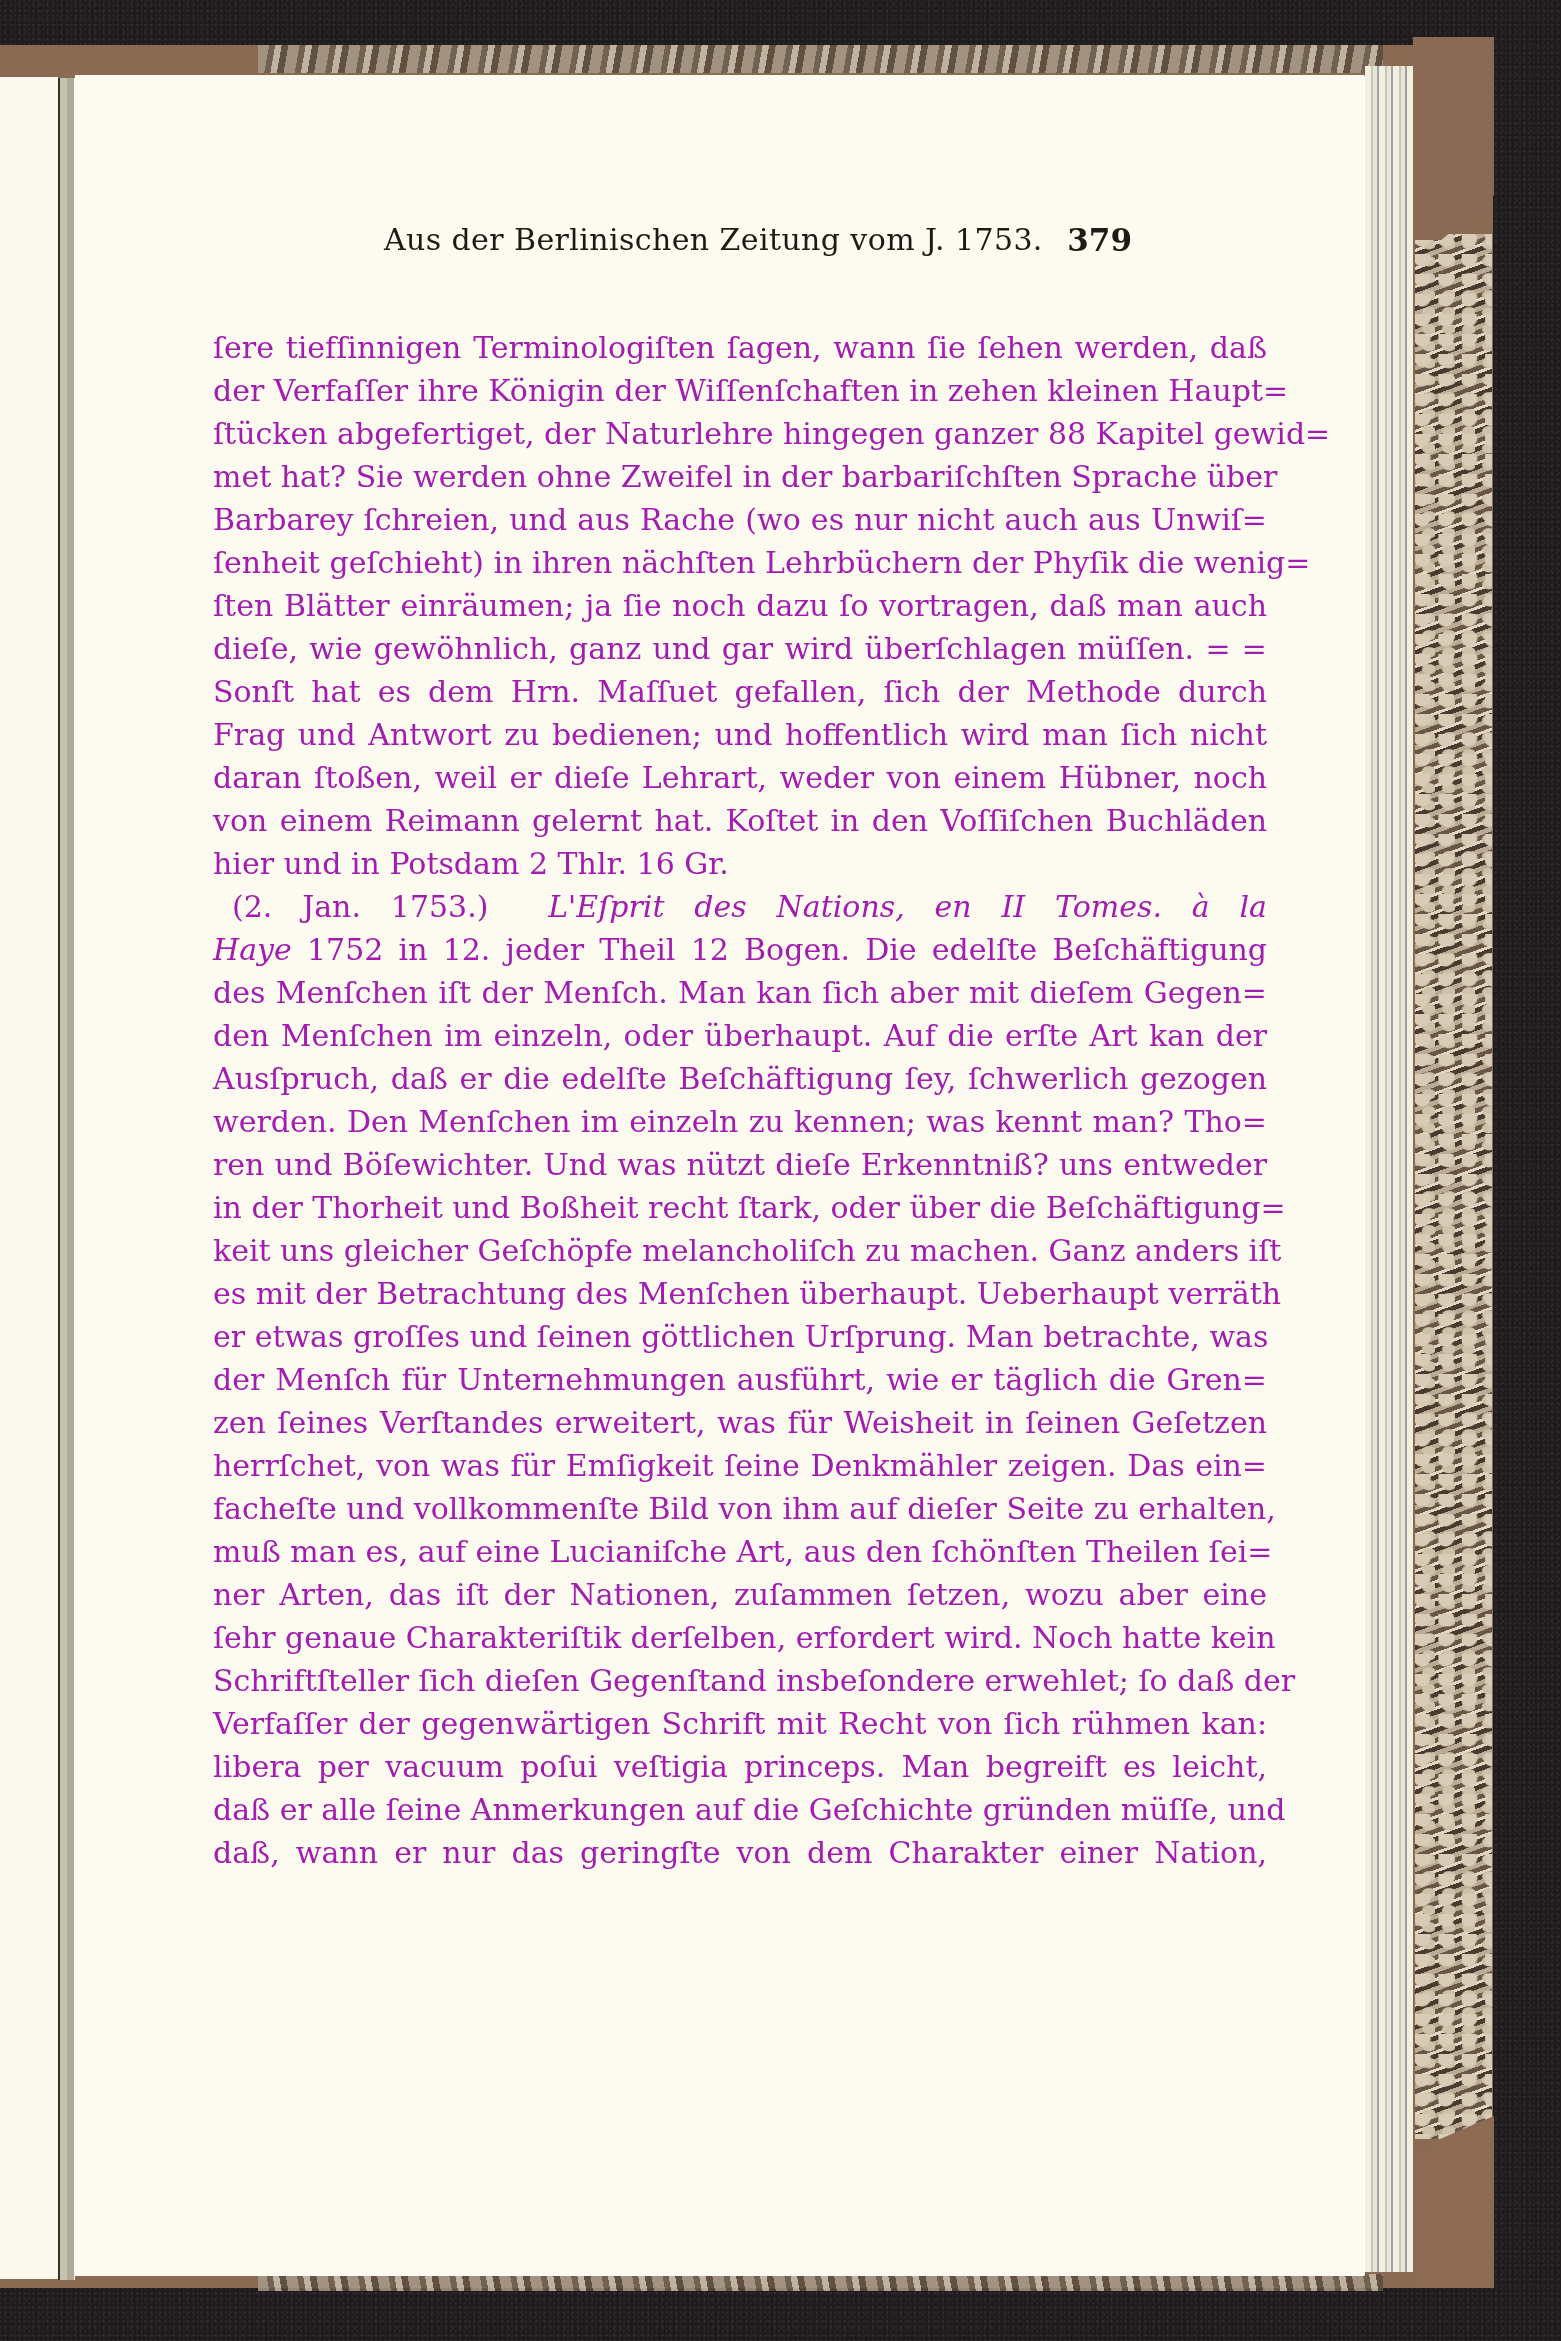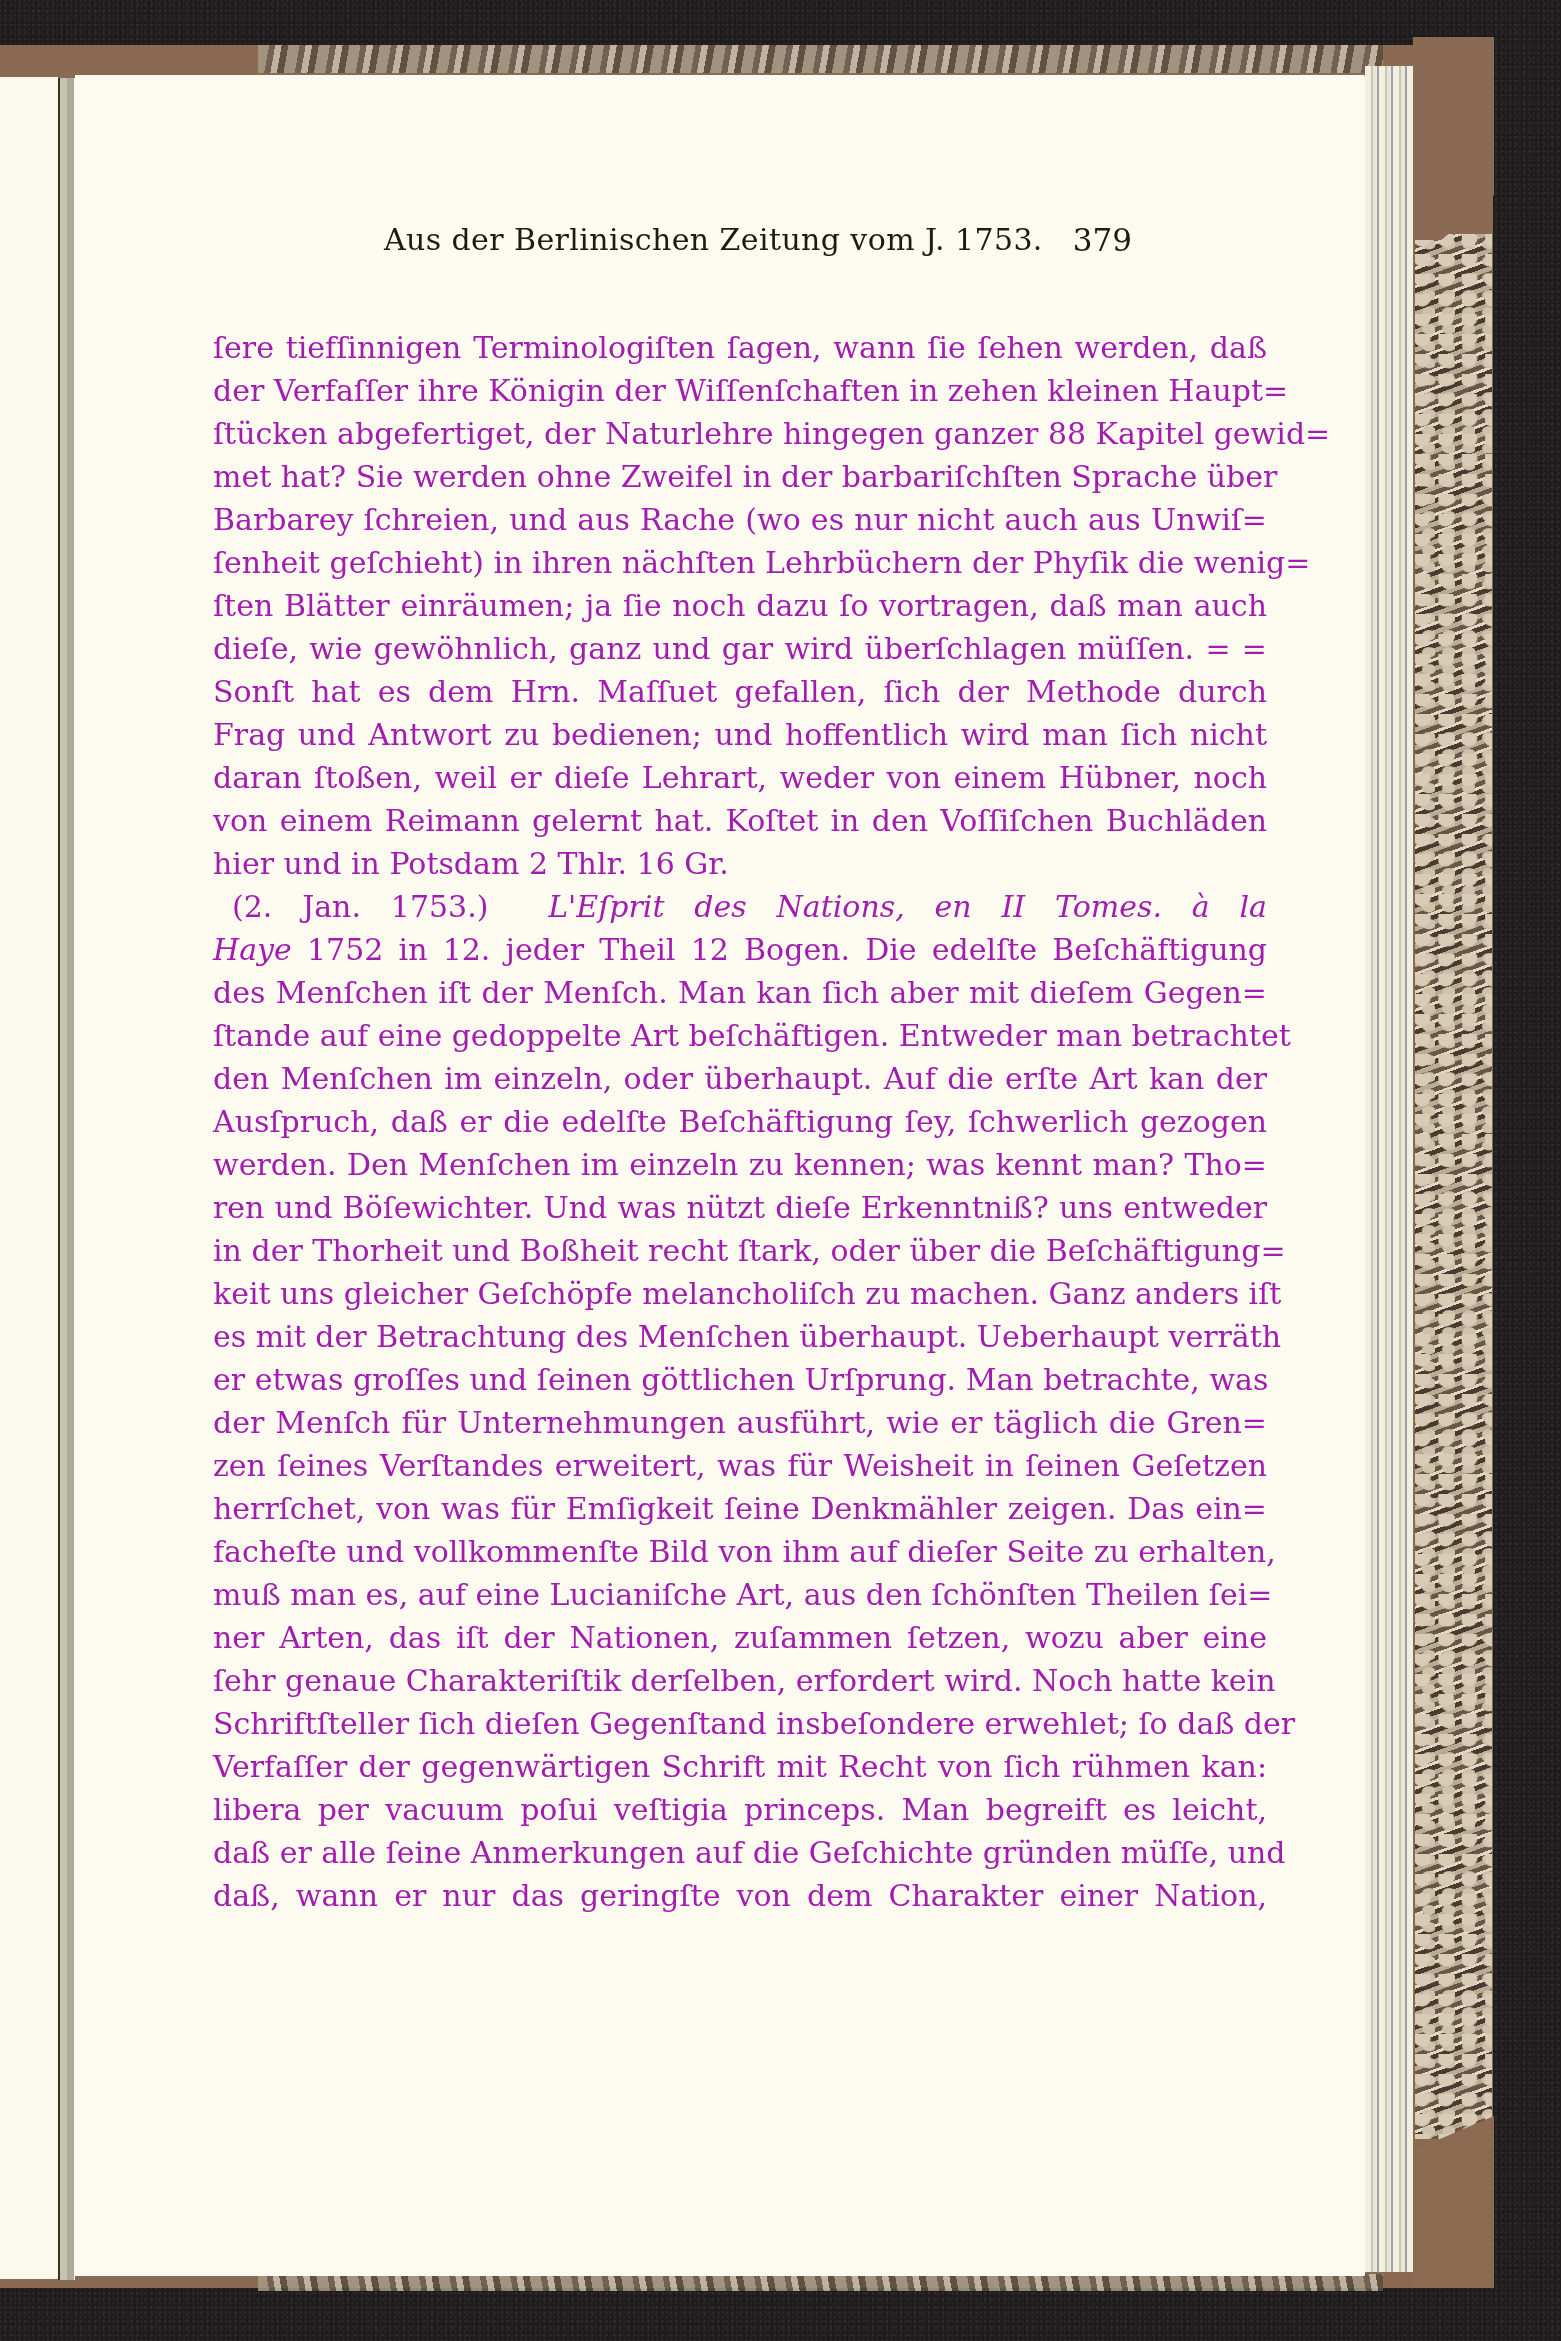--- a/index.html
+++ b/index.html
@@ -65,21 +65,21 @@
   }
   .running-head {
     position: absolute; left: 0; top: 147px; width: 1174px; height: 47px;
   }
   .running-title {
     position: absolute; left: 309px; top: 0;
     font-size: 30px; color: #1e1a16; letter-spacing: 0.4px;
   }
   .page-number {
     position: absolute; right: 117px; top: 0;
-    font-size: 31px; color: #1e1a16;
+    font-size: 31px; color: #1e1a16; font-weight: bold;
   }
   .body-text {
     position: absolute; left: 138px; top: 251px; width: 1054px;
     font-size: 30px; line-height: 43px; color: #a21caf;
   }
   .line {
     display: block; text-align: justify; text-align-last: justify;
     white-space: nowrap; height: 43px;
   }
   .line.last { text-align-last: left; }
@@ -117,21 +117,20 @@
     <span class="line">Sonſt hat es dem Hrn. Maſſuet gefallen, ſich der Methode durch</span>
     <span class="line">Frag und Antwort zu bedienen; und hoffentlich wird man ſich nicht</span>
     <span class="line">daran ſtoßen, weil er dieſe Lehrart, weder von einem Hübner, noch</span>
     <span class="line">von einem Reimann gelernt hat. Koſtet in den Voſſiſchen Buchläden</span>
     <span class="line last">hier und in Potsdam 2 Thlr. 16 Gr.</span>
 
     <span class="line indent"><span>(2. Jan. 1753.)</span>&nbsp;&nbsp;<span class="ital">L'Eſprit des Nations, en II Tomes. à la</span></span>
     <span class="line"><span class="ital">Haye</span> <span>1752 in 12. jeder Theil 12 Bogen. Die edelſte Beſchäftigung</span></span>
 
     <span class="line">des Menſchen iſt der Menſch. Man kan ſich aber mit dieſem Gegen=</span>
-    <span class="line">ſtande auf eine gedoppelte Art beſchäftigen. Entweder man betrachtet</span>
     <span class="line">den Menſchen im einzeln, oder überhaupt. Auf die erſte Art kan der</span>
     <span class="line">Ausſpruch, daß er die edelſte Beſchäftigung ſey, ſchwerlich gezogen</span>
     <span class="line">werden. Den Menſchen im einzeln zu kennen; was kennt man? Tho=</span>
     <span class="line">ren und Böſewichter. Und was nützt dieſe Erkenntniß? uns entweder</span>
     <span class="line">in der Thorheit und Boßheit recht ſtark, oder über die Beſchäftigung=</span>
     <span class="line">keit uns gleicher Geſchöpfe melancholiſch zu machen. Ganz anders iſt</span>
     <span class="line">es mit der Betrachtung des Menſchen überhaupt. Ueberhaupt verräth</span>
     <span class="line">er etwas groſſes und ſeinen göttlichen Urſprung. Man betrachte, was</span>
     <span class="line">der Menſch für Unternehmungen ausführt, wie er täglich die Gren=</span>
     <span class="line">zen ſeines Verſtandes erweitert, was für Weisheit in ſeinen Geſetzen</span>

